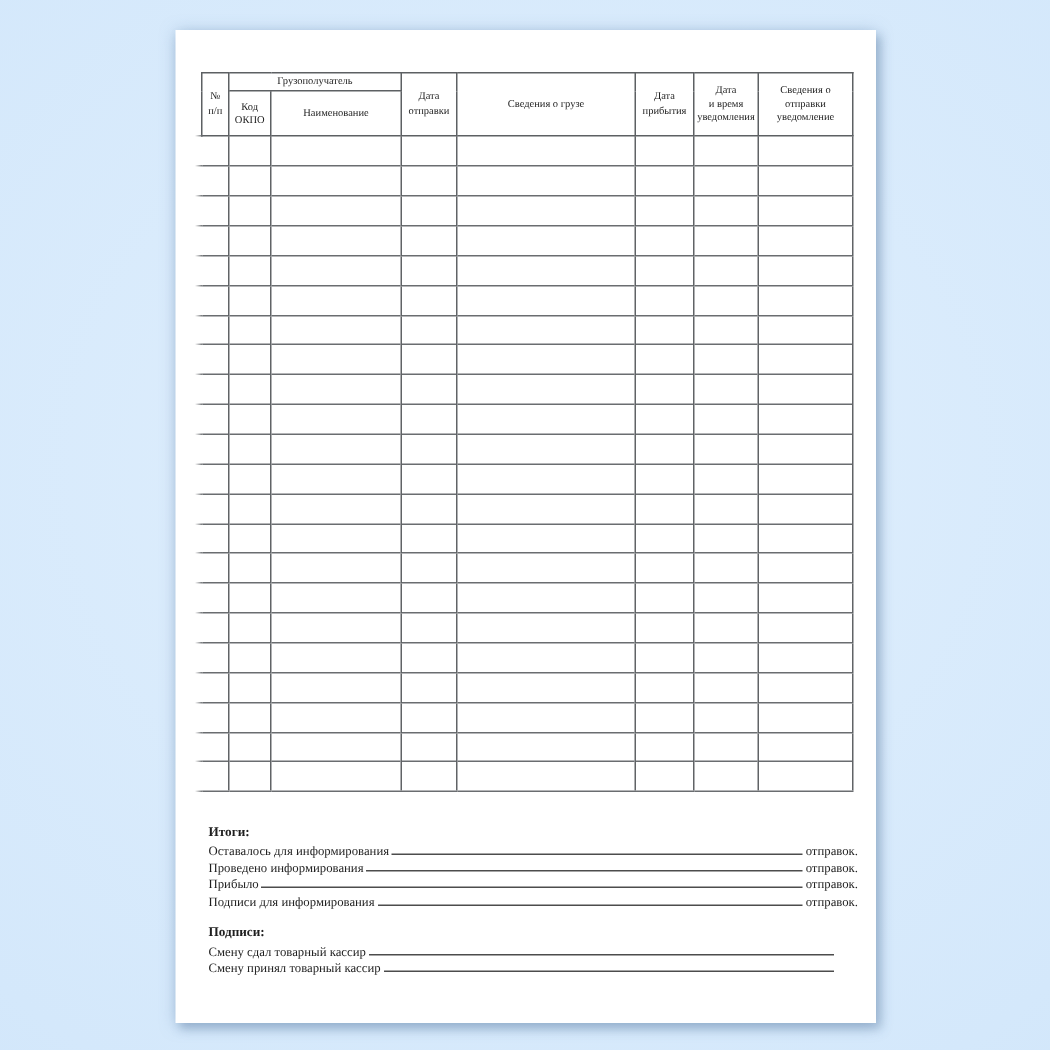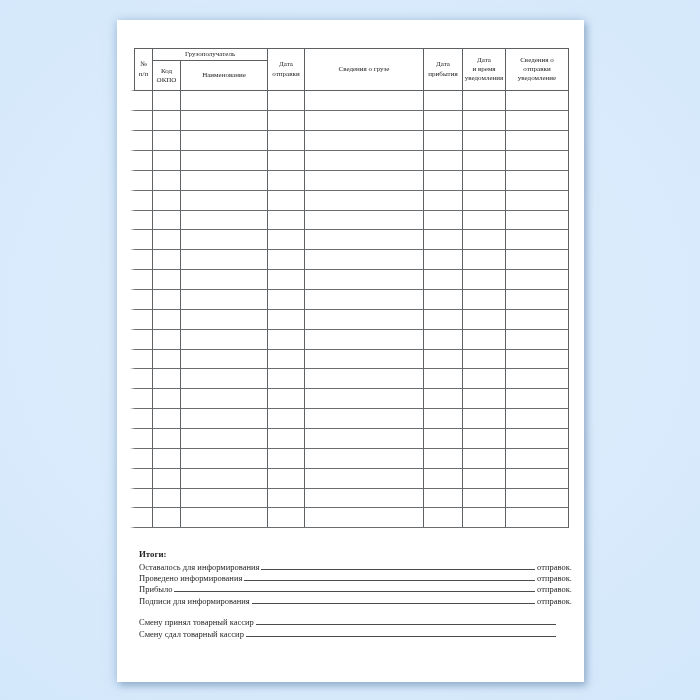--- a/index.html
+++ b/index.html
@@ -400,24 +400,25 @@
         <span class="sfx">отправок.</span>
       </div>
       <div class="tline">
         <span class="lbl">Подписи для информирования</span>
         <span class="fill"></span>
         <span class="sfx">отправок.</span>
       </div>
     </div>
 
     <div class="signatures">
+      <div class="sec-title">Подписи:</div>
+      <div class="tline">
+        <span class="lbl">Смену сдал товарный кассир</span>
+        <span class="fill"></span>
+      </div>
       <div class="tline">
         <span class="lbl">Смену принял товарный кассир</span>
-        <span class="fill"></span>
-      </div>
-      <div class="tline">
-        <span class="lbl">Смену сдал товарный кассир</span>
         <span class="fill"></span>
       </div>
     </div>
 
   </div>
 </div>
 
 </body></html>

